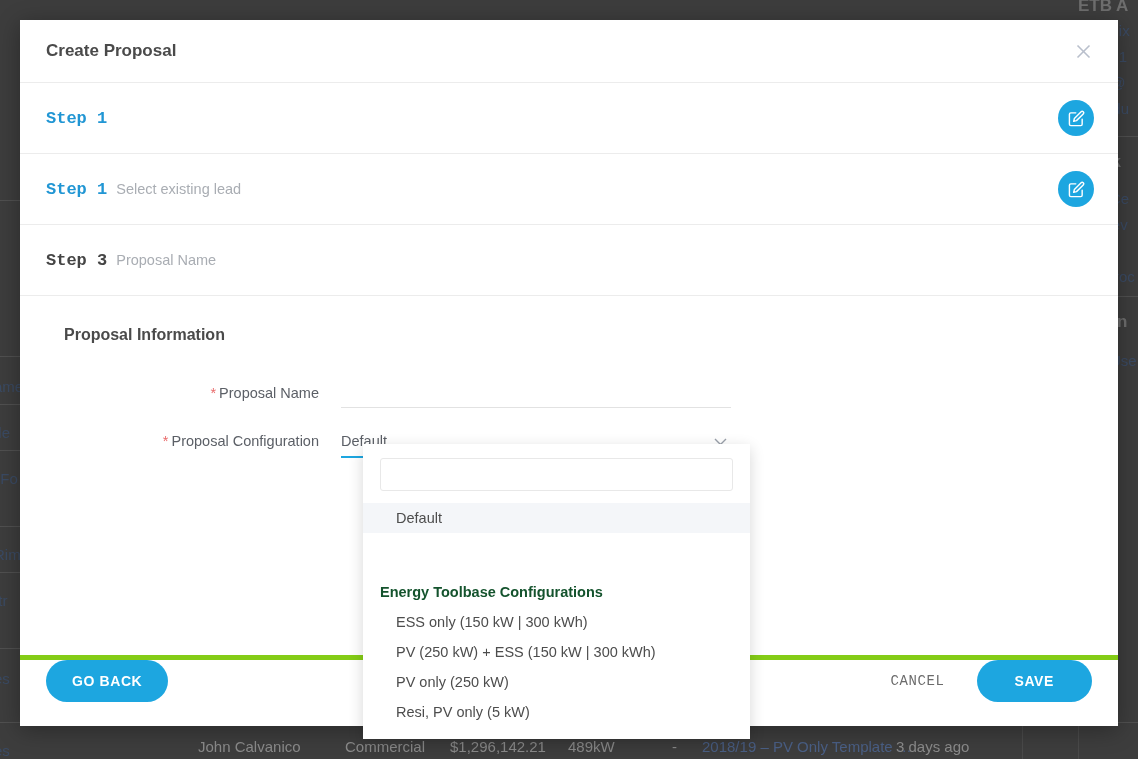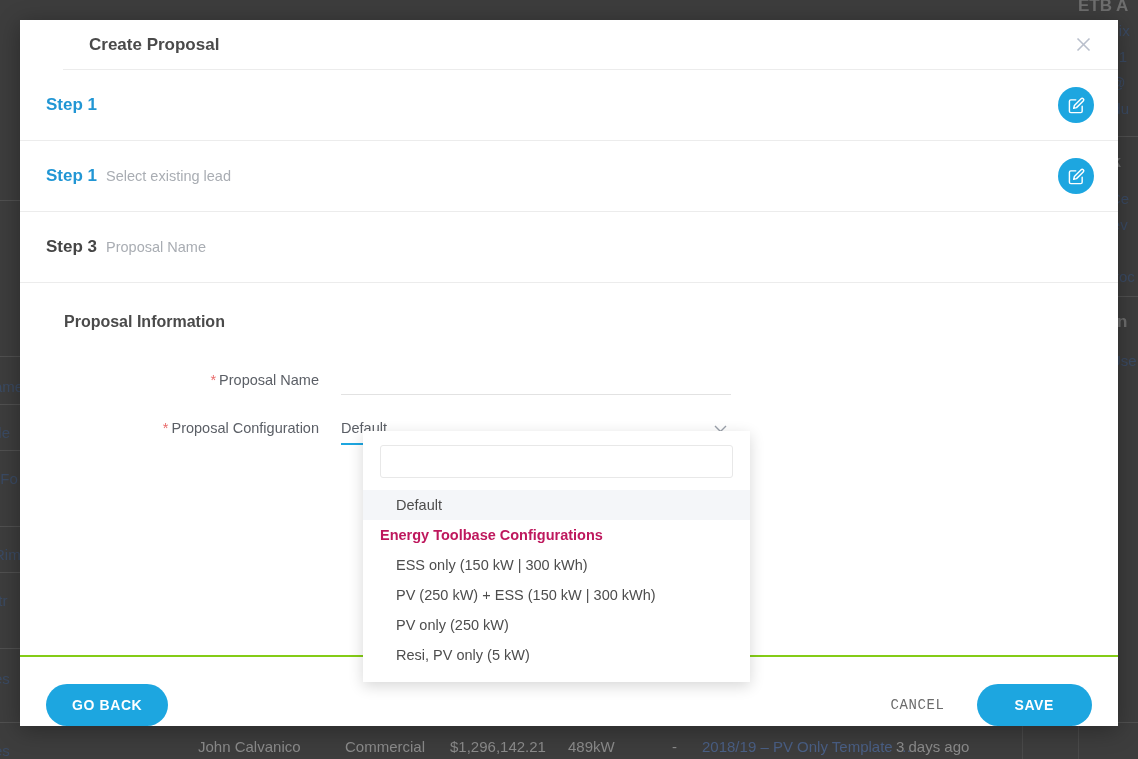--- a/index.html
+++ b/index.html
@@ -52,26 +52,25 @@
   #modal {
     position: absolute;
     left: 20px; top: 20px;
     width: 1098px; height: 706px;
     background: #ffffff;
     box-shadow: 0 4px 22px rgba(0,0,0,0.32);
     display: flex; flex-direction: column;
   }
 
   .modal-header {
-    height: 50px;
+    height: 63px;
     display: flex; align-items: center;
     padding: 0 26px;
     border-bottom: 1px solid #ececec;
     position: relative;
-    margin-left: 43px;
   }
   .modal-title {
     font-size: 17px;
     font-weight: bold;
     color: #4a4a4a;
   }
   .close-btn {
     position: absolute;
     right: 20px; top: 50%;
     transform: translateY(-50%);
@@ -86,20 +85,21 @@
     height: 71px;
     display: flex; align-items: center;
     padding: 0 26px;
     border-bottom: 1px solid #ececec;
     position: relative;
   }
   .step-label {
     font-size: 17px;
     font-weight: bold;
     margin-right: 9px;
+    font-family: Liberation Mono, monospace;
   }
   .step-label.done { color: #2196d4; }
   .step-label.active { color: #454545; }
   .step-desc {
     font-size: 14.5px;
     color: #a9adb3;
   }
   .step-edit {
     position: absolute;
     right: 24px; top: 50%;
@@ -194,28 +194,29 @@
     color: #4d4d4d;
     cursor: pointer;
   }
   .dd-item.selected { background: #f4f6f9; }
   .dd-group {
     height: 30px;
     display: flex; align-items: center;
     padding-left: 17px;
     font-size: 14.5px;
     font-weight: bold;
-    color: #be185d;
+    color: #14532d;
+    margin-top: 44px;
   }
 
   
   .modal-footer {
     height: 71px;
-    border-top: 2px solid #84cc16;
-    display: flex; align-items: flex-end;
+    border-top: 5px solid #84cc16;
+    display: flex; align-items: flex-start;
     padding: 0 26px;
     position: relative;
   }
   .btn-pill {
     border: none;
     border-radius: 22px;
     background: #1da6e0;
     color: #ffffff;
     font-family: "Liberation Sans", sans-serif;
     font-size: 14px;

